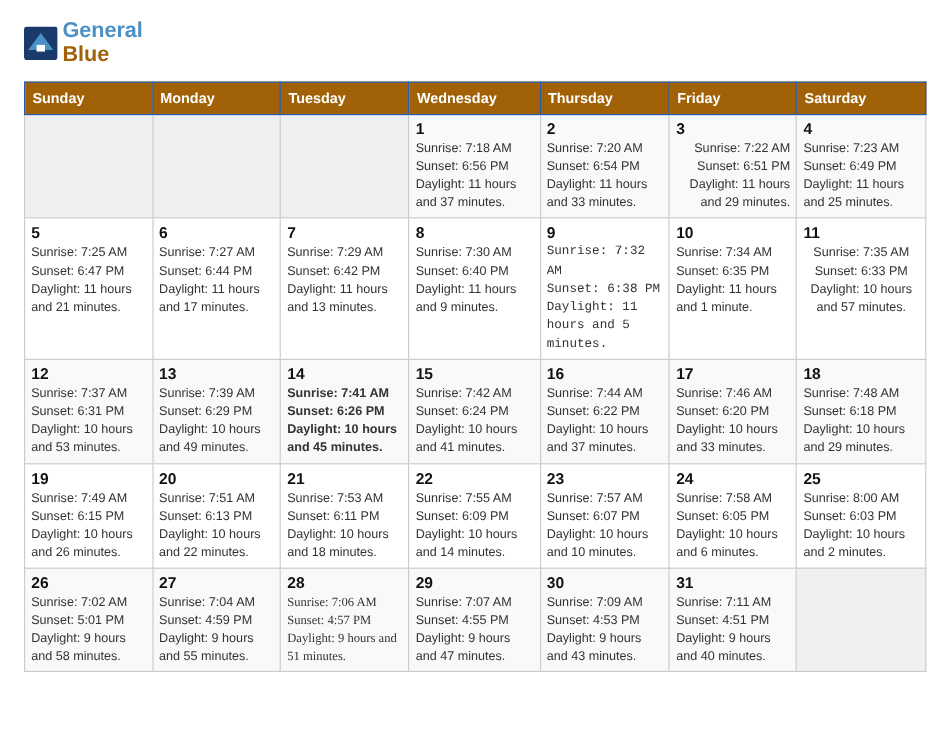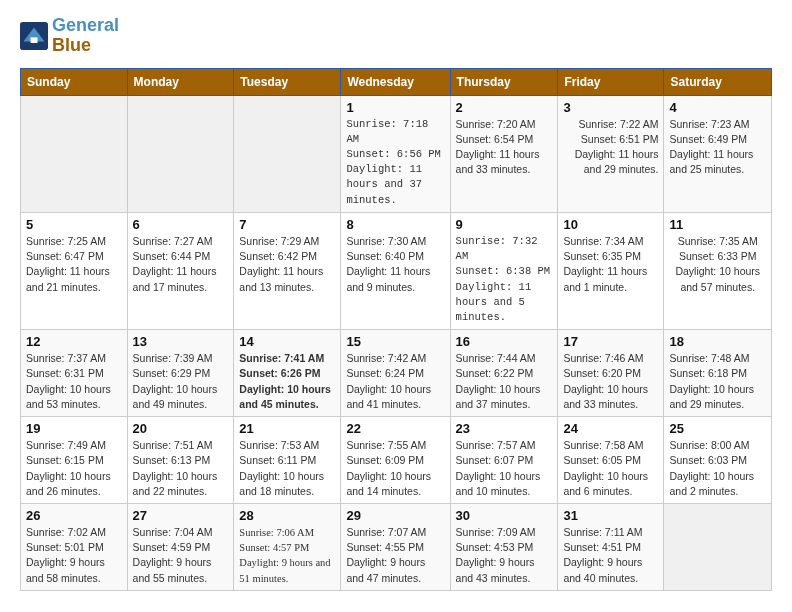--- a/index.html
+++ b/index.html
@@ -123,21 +123,21 @@
           <th>Saturday</th>
         </tr>
     </thead>
     <tbody id="tbody">
         <tr>
           <td class="empty-cell"></td>
           <td class="empty-cell"></td>
           <td class="empty-cell"></td>
           <td>
             <div class="day-num">1</div>
-            <div class="day-info" style="white-space: pre-line; font-family: Liberation Mono, monospace;">Sunrise: 7:18 AM
+            <div class="day-info" style="white-space: pre-line;">Sunrise: 7:18 AM
 Sunset: 6:56 PM
 Daylight: 11 hours and 37 minutes.</div>
           </td>
           <td>
             <div class="day-num">2</div>
             <div class="day-info" style="white-space: pre-line;">Sunrise: 7:20 AM
 Sunset: 6:54 PM
 Daylight: 11 hours and 33 minutes.</div>
           </td>
           <td>

